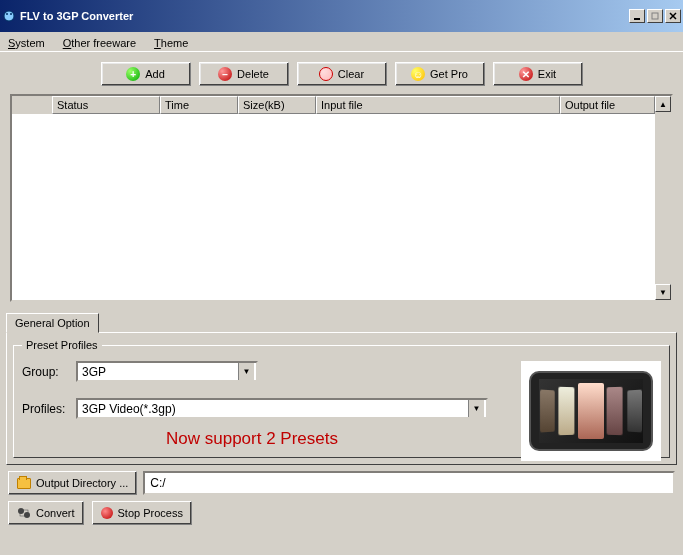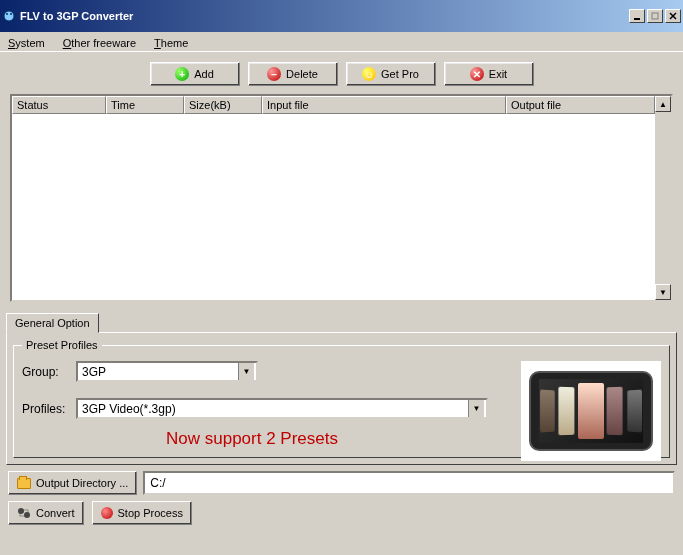--- a/index.html
+++ b/index.html
@@ -99,21 +99,21 @@
 }
 .th {
   border: 1px solid #808080;
   border-top-color: #fff;
   border-left-color: #fff;
   padding: 2px 4px;
   font-size: 11px;
   display: flex; align-items: center;
   overflow: hidden;
 }
-.th-status { width: 94px; }
+.th-status { width: 108px; margin-left: 40px; }
 .th-time { width: 78px; }
 .th-size { width: 78px; }
 .th-input { width: 244px; }
 .th-output { flex: 1; }
 .vscroll {
   width: 16px;
   background: #d4d0c8;
   display: flex; flex-direction: column; justify-content: space-between;
 }
 .scroll-btn {
@@ -332,20 +332,24 @@
 <div class="toolbar">
   <div class="tool-btn">
     <span class="ico ico-add">+</span>
     <span>Add</span>
   </div>
   <div class="tool-btn">
     <span class="ico ico-delete">−</span>
     <span>Delete</span>
   </div>
   <div class="tool-btn">
+    <span class="ico ico-clear"></span>
+    <span>Clear</span>
+  </div>
+  <div class="tool-btn">
     <span class="ico ico-getpro">☺</span>
     <span>Get Pro</span>
   </div>
   <div class="tool-btn">
     <span class="ico ico-exit">✕</span>
     <span>Exit</span>
   </div>
 </div>
 
 <div class="table-frame">

